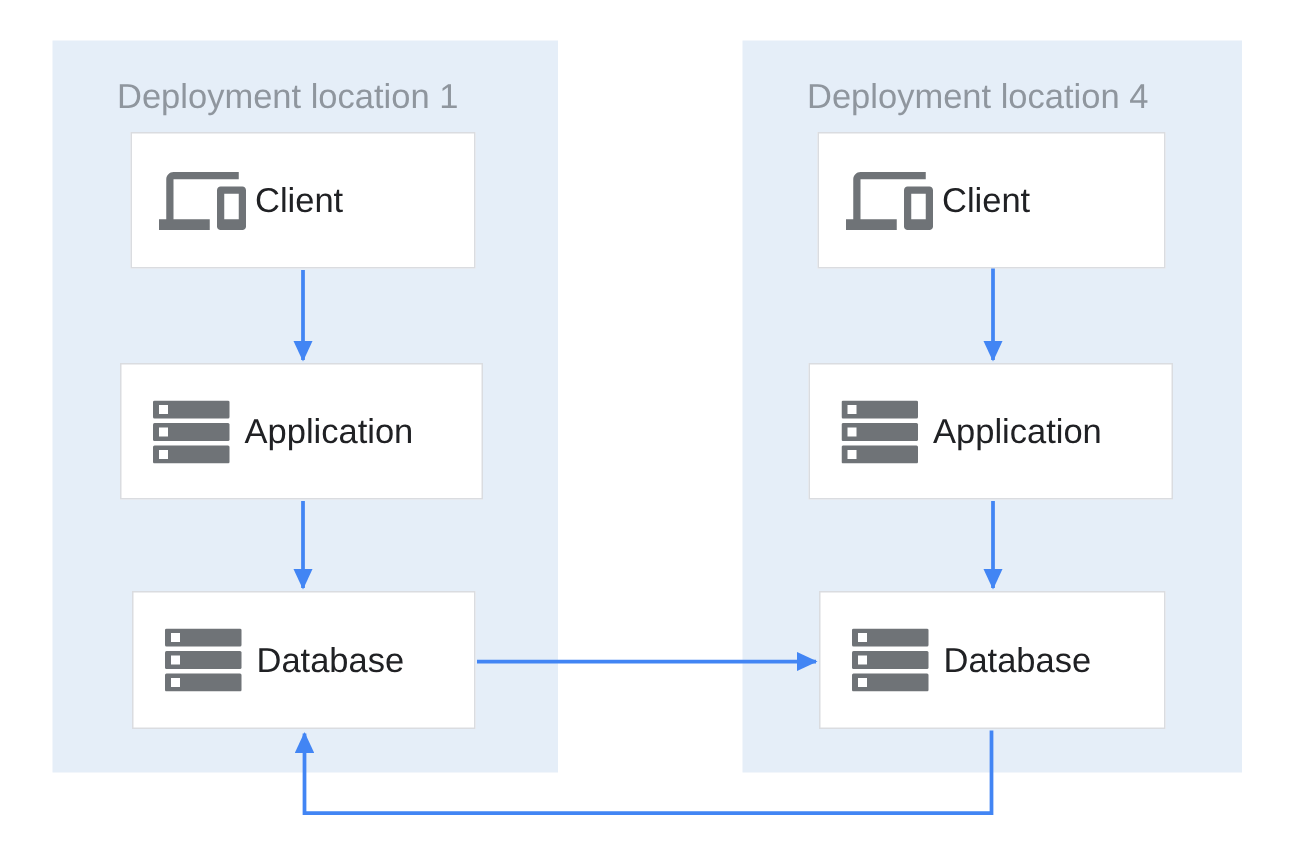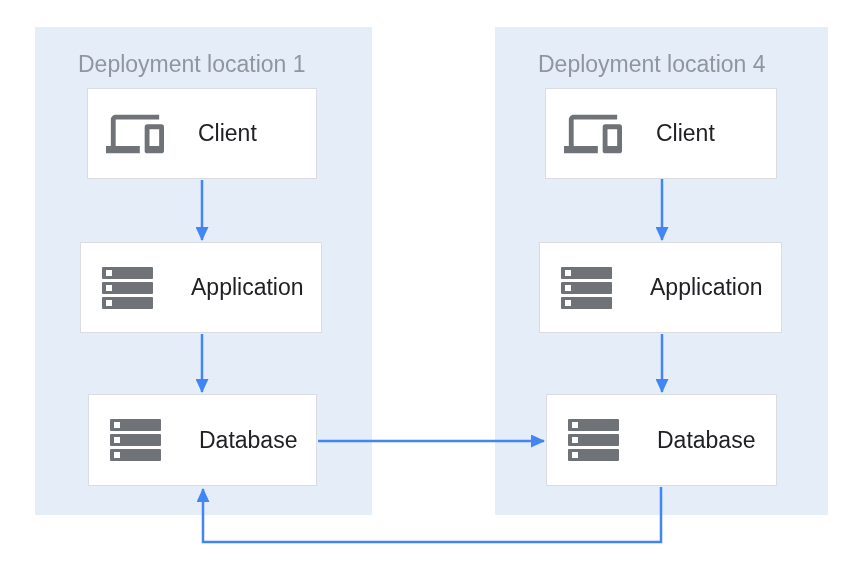--- a/index.html
+++ b/index.html
@@ -42,21 +42,21 @@
     white-space: nowrap;
     margin-left: 21px;
   }
   .node {
     position: absolute;
     background: var(--node-fill);
     border: 1px solid var(--node-border);
     display: flex;
     align-items: center;
     padding-left: 18px;
-    gap: 34px;
+    gap: 6px;
   }
   .zone-1 .node-client      { left: 52px; top: 61px;  width: 230px; height: 91px; }
   .zone-1 .node-application { left: 45px; top: 215px; width: 242px; height: 91px; }
   .zone-1 .node-database    { left: 53px; top: 367px; width: 229px; height: 92px; }
   .zone-2 .node-client      { left: 50px; top: 61px;  width: 232px; height: 91px; }
   .zone-2 .node-application { left: 44px; top: 215px; width: 243px; height: 91px; }
   .zone-2 .node-database    { left: 51px; top: 367px; width: 231px; height: 92px; }
   .icon-wrap {
     width: 58px;
     display: flex;

